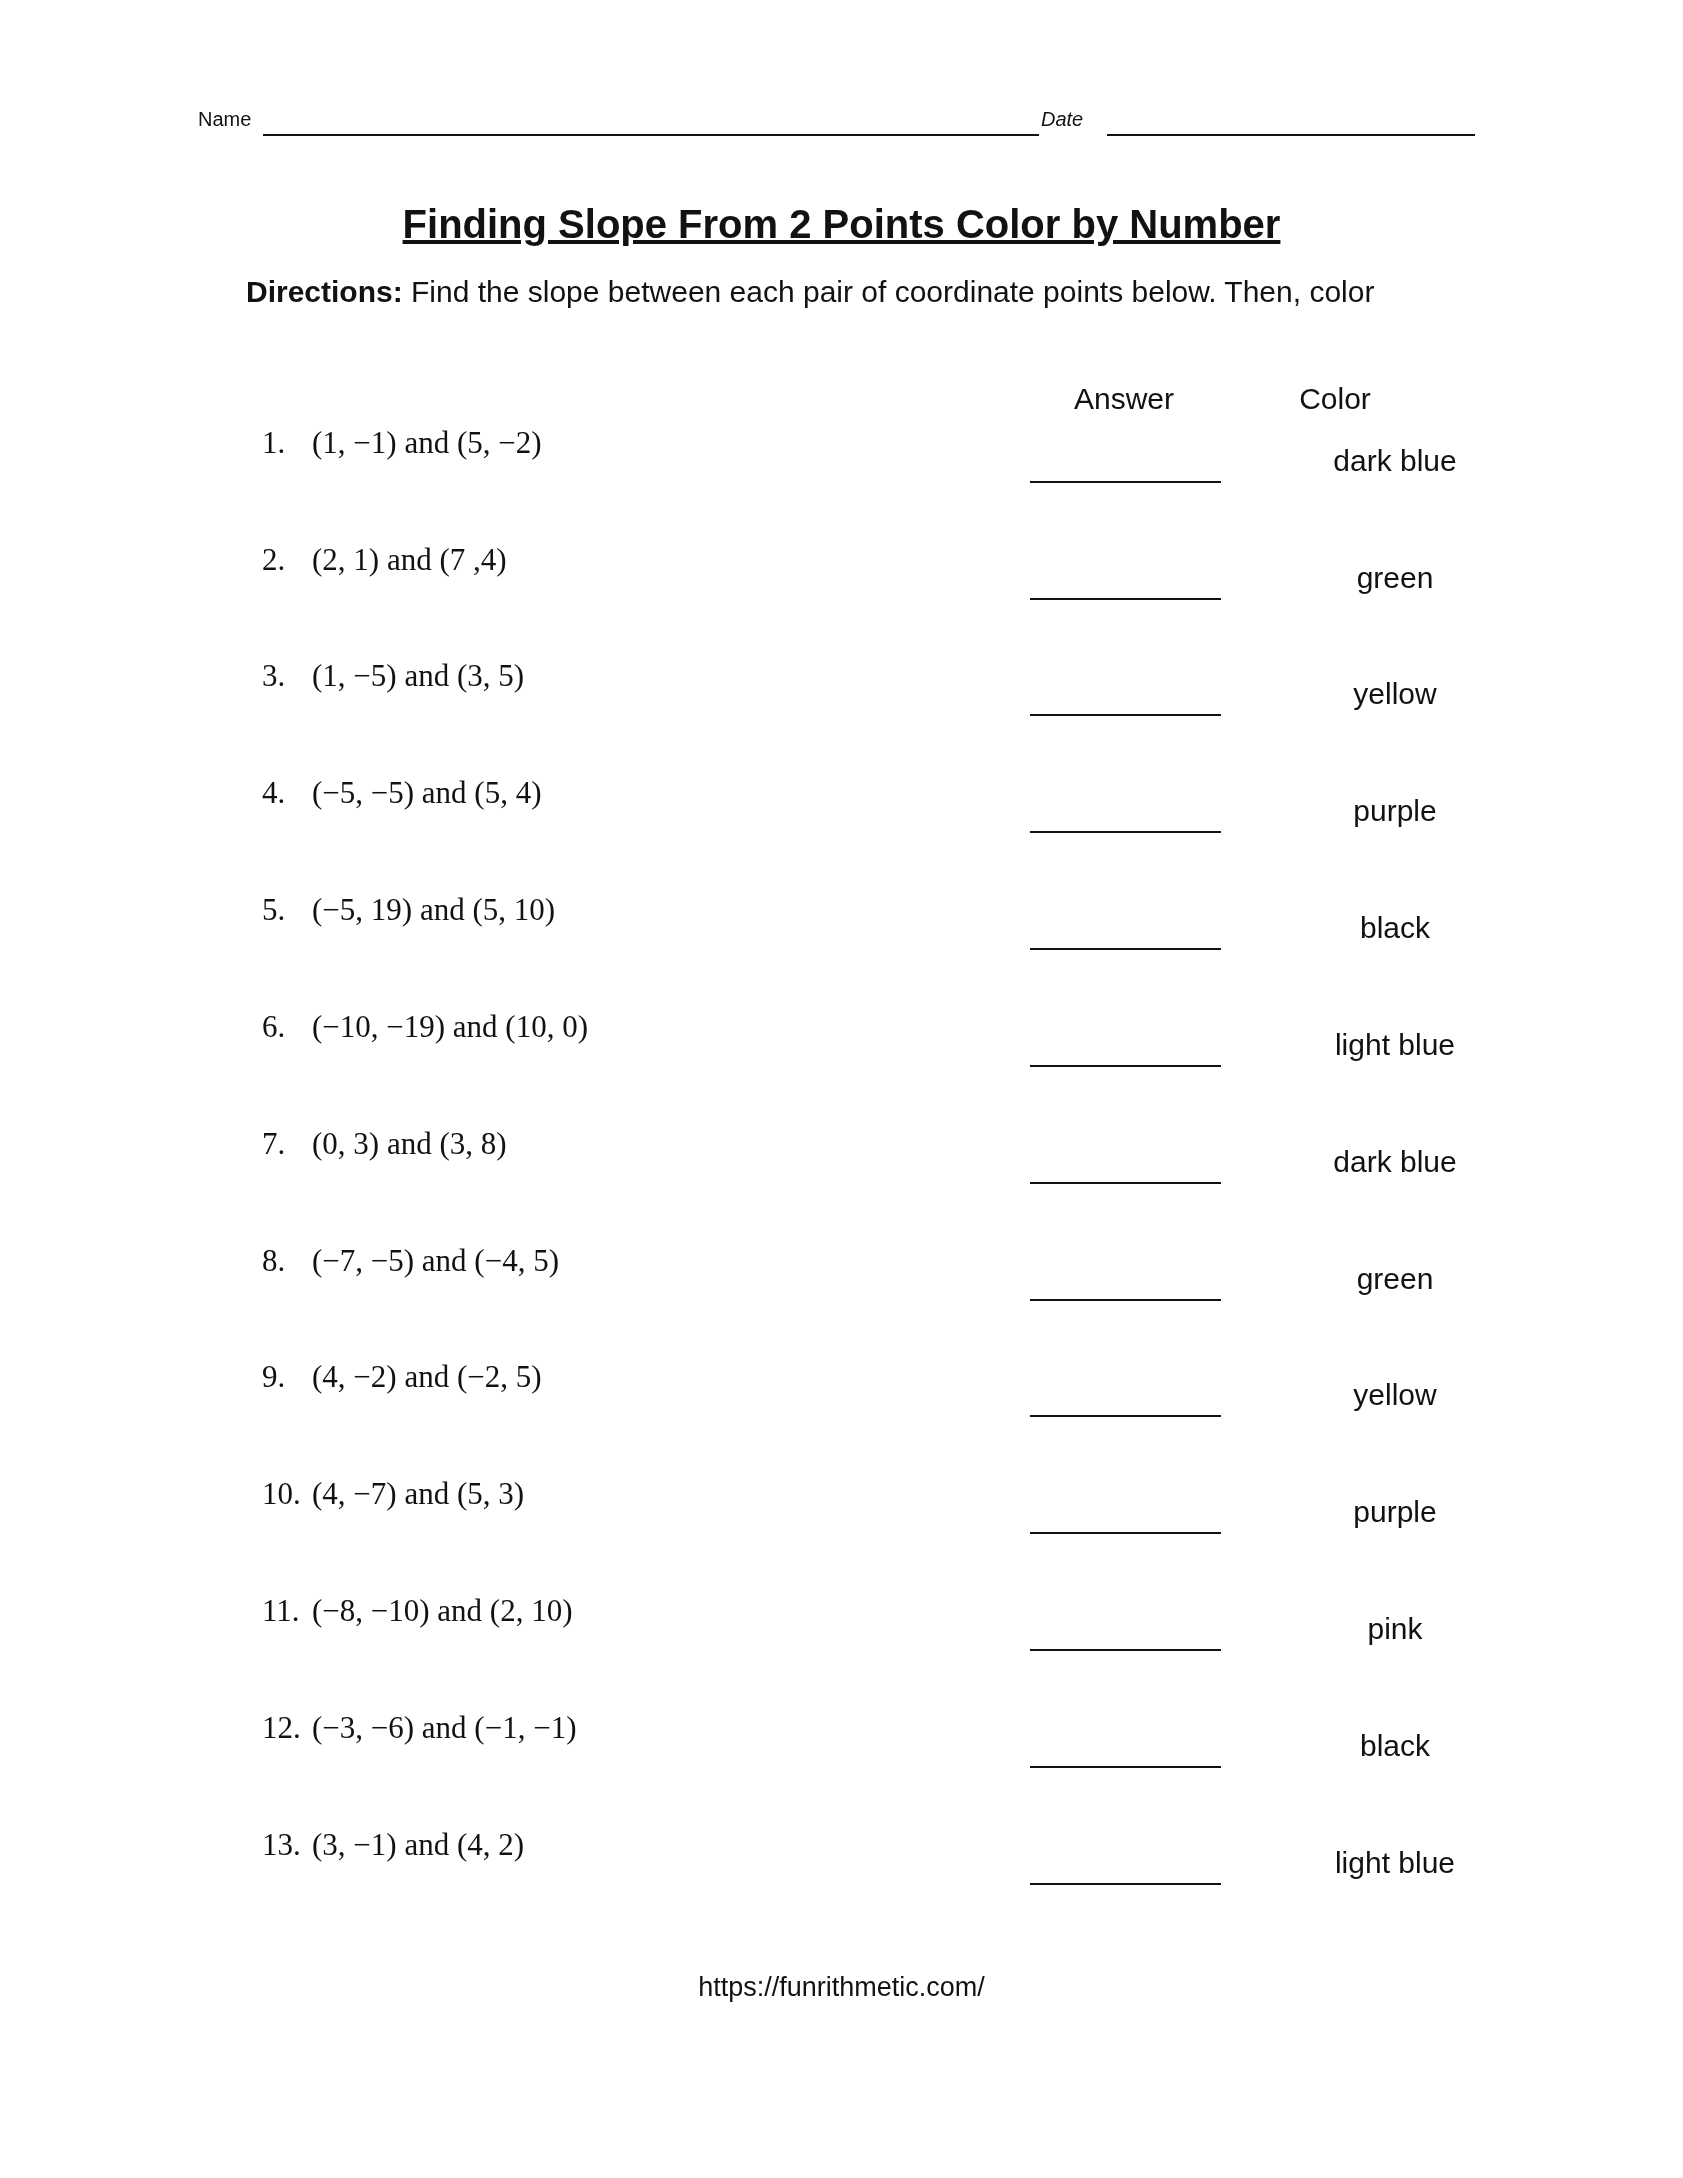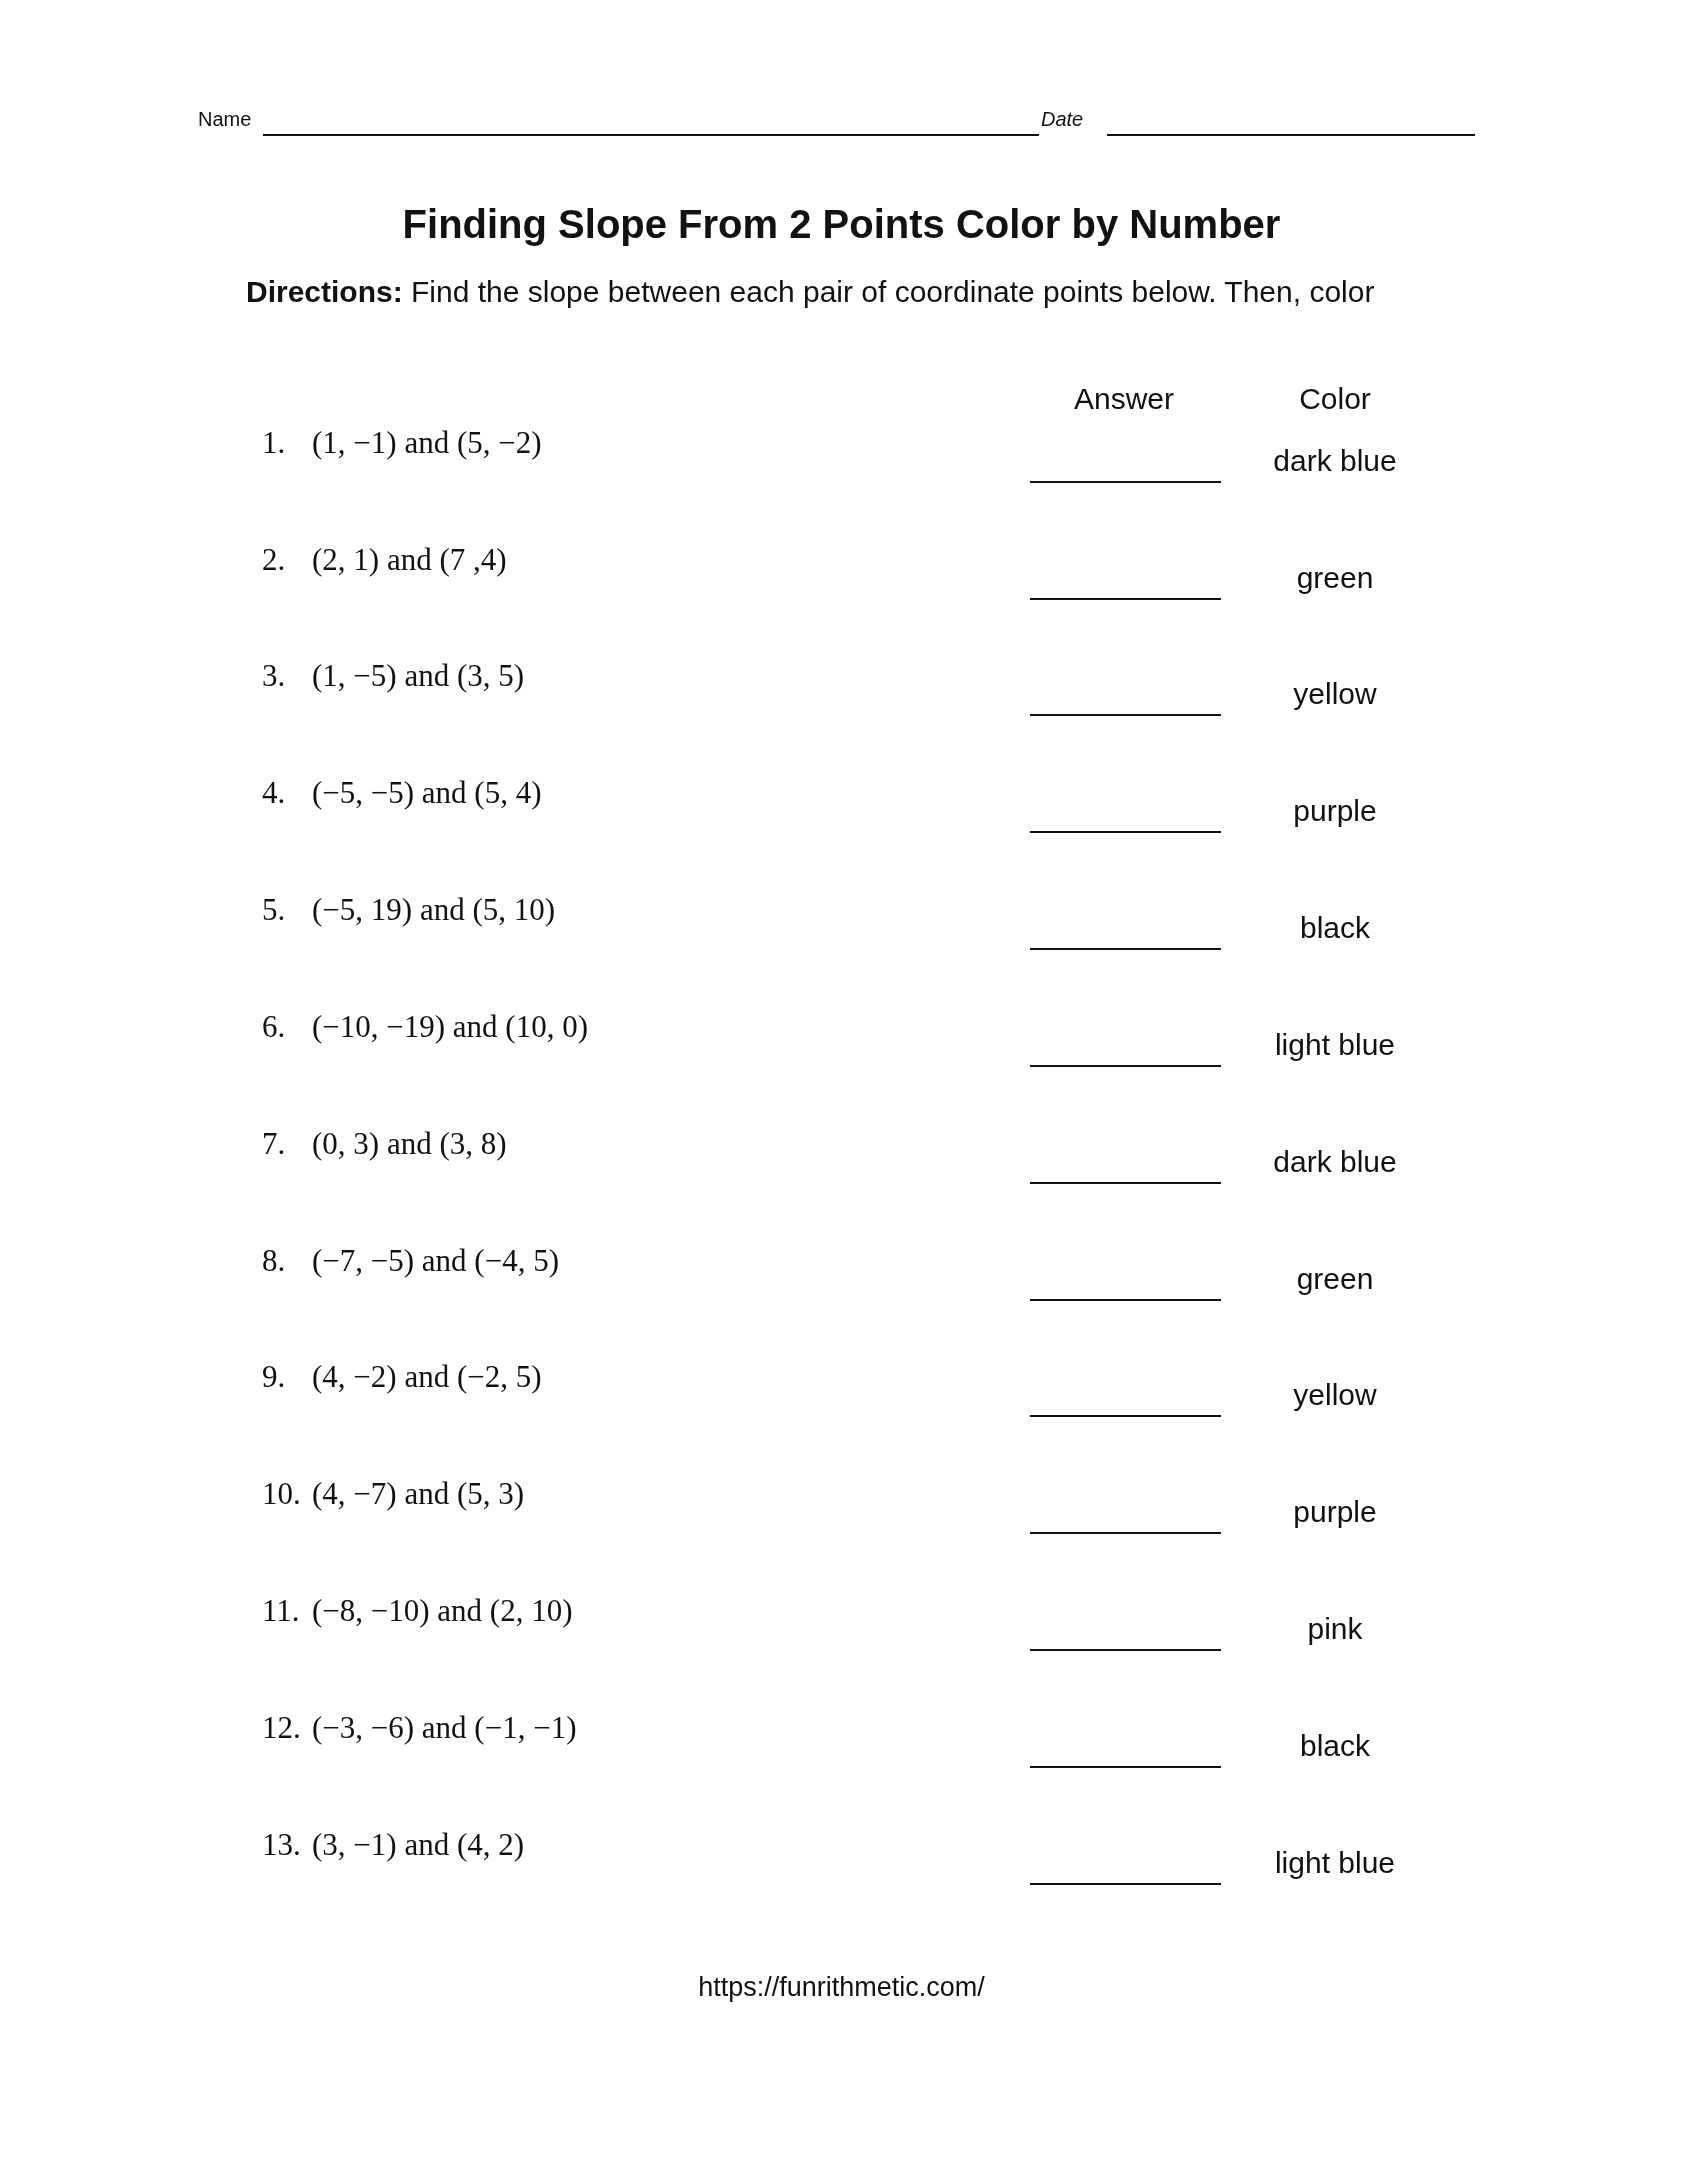--- a/index.html
+++ b/index.html
@@ -34,20 +34,21 @@
   
   .title {
     position: absolute;
     left: 0; top: 200px;
     width: 1683px;
     text-align: center;
     font-size: 40px;
     line-height: 48px;
     font-weight: 700;
     letter-spacing: 0px;
+    text-decoration: underline;
   }
 
   
   .directions {
     position: absolute;
     left: 198px; top: 271px;
     width: 1287px;
     font-size: 30px;
     line-height: 42px;
   }
@@ -79,21 +80,21 @@
   .pnum   { left: 262px; }
   .ppoints{ left: 312px; }
   .ansline {
     position: absolute;
     left: 1030px; top: 59px;
     width: 191px; height: 0;
     border-top: 2px solid #121212;
   }
   .pcolor {
     position: absolute;
-    left: 1236px; top: 18px;
+    left: 1296px; top: 18px;
     width: 198px;
     text-align: center;
     font-size: 30px;
     line-height: 42px;
     white-space: nowrap;
   }
 
   
   .footer {
     position: absolute;

